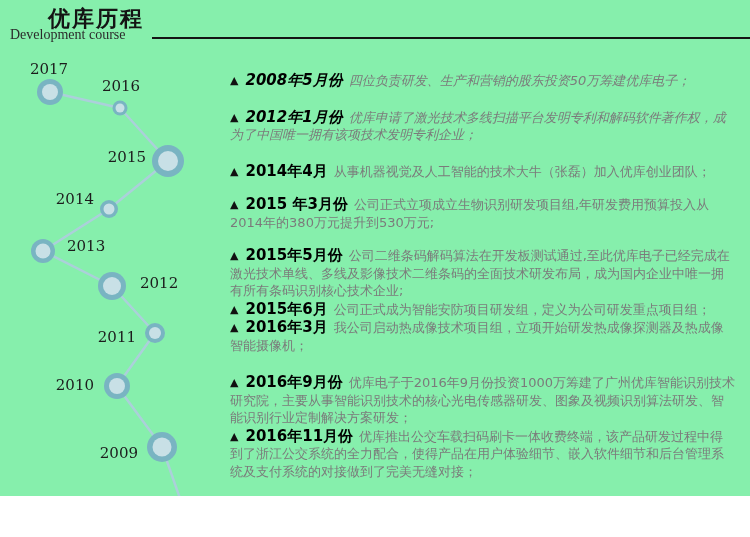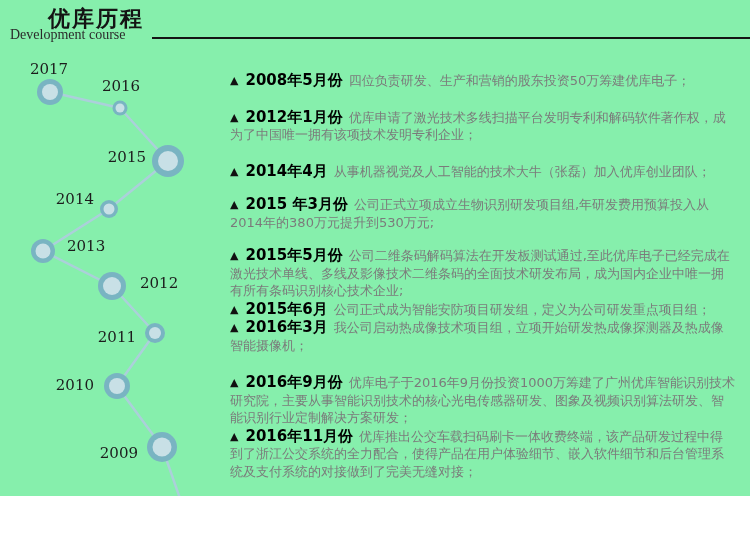--- a/index.html
+++ b/index.html
@@ -16,21 +16,21 @@
   #timeline-svg line{stroke:#abd0da;stroke-width:2.5;}
   .node-ring{fill:#79b4c2;}
   .node-core{fill:#c8e0e6;}
   #timeline-svg text{font-family:"DejaVu Serif","Liberation Serif",serif;font-size:15px;fill:#1c1c1c;}
 
   
   #milestones{position:absolute;left:230px;top:72px;width:506px;}
   .milestone{margin:0 0 1px 0;font-size:13px;line-height:17.5px;color:#7b7b7b;}
   .milestone .tri{color:#111;font-size:11px;margin-right:7px;vertical-align:1px;}
   .milestone .date{color:#000;font-weight:bold;font-size:15px;margin-right:6px;}
-  .milestone:nth-child(1),.milestone:nth-child(2){margin-bottom:19px;}
+  .milestone:nth-child(1),.milestone:nth-child(2){margin-bottom:19px;font-style:italic;}
   .milestone:nth-child(3){margin-bottom:16px;}
   .milestone:nth-child(4){margin-bottom:16px;}
   .milestone:nth-child(7){margin-bottom:20px;}
   .milestone:nth-child(11){margin-bottom:11px;}
 </style>
 </head>
 <body>
 
 <div id="stage">
 

